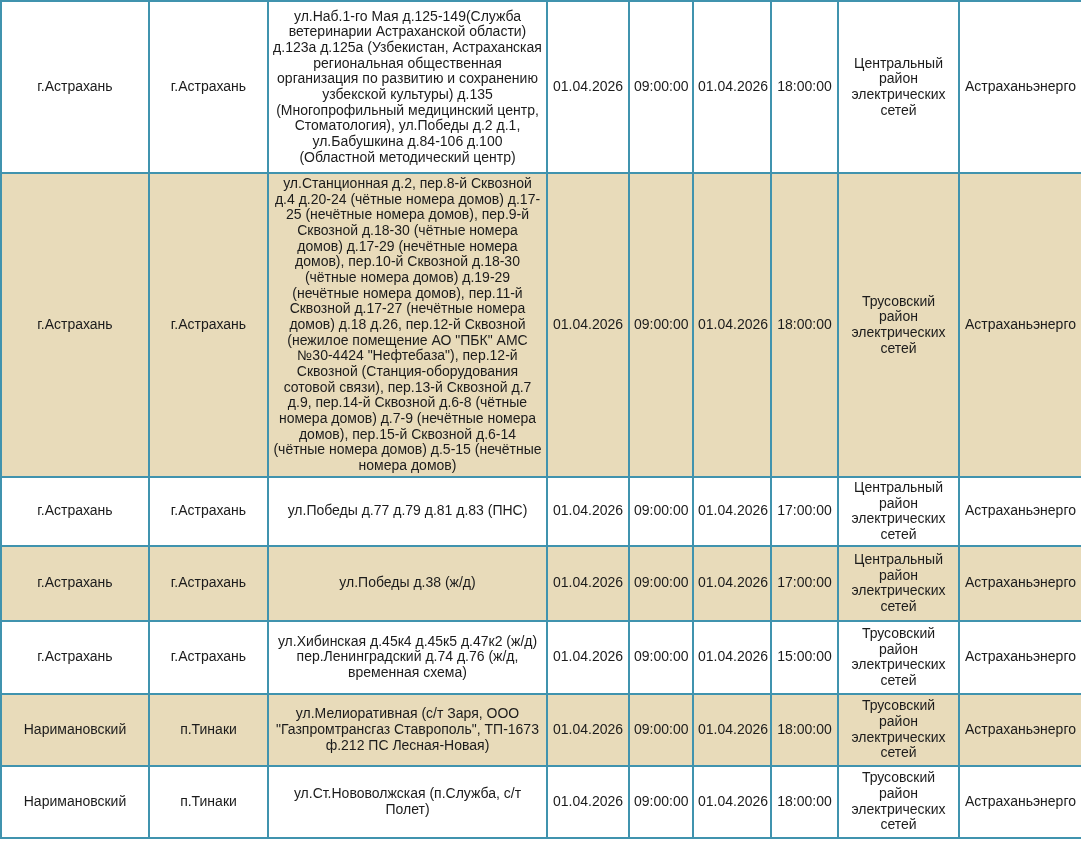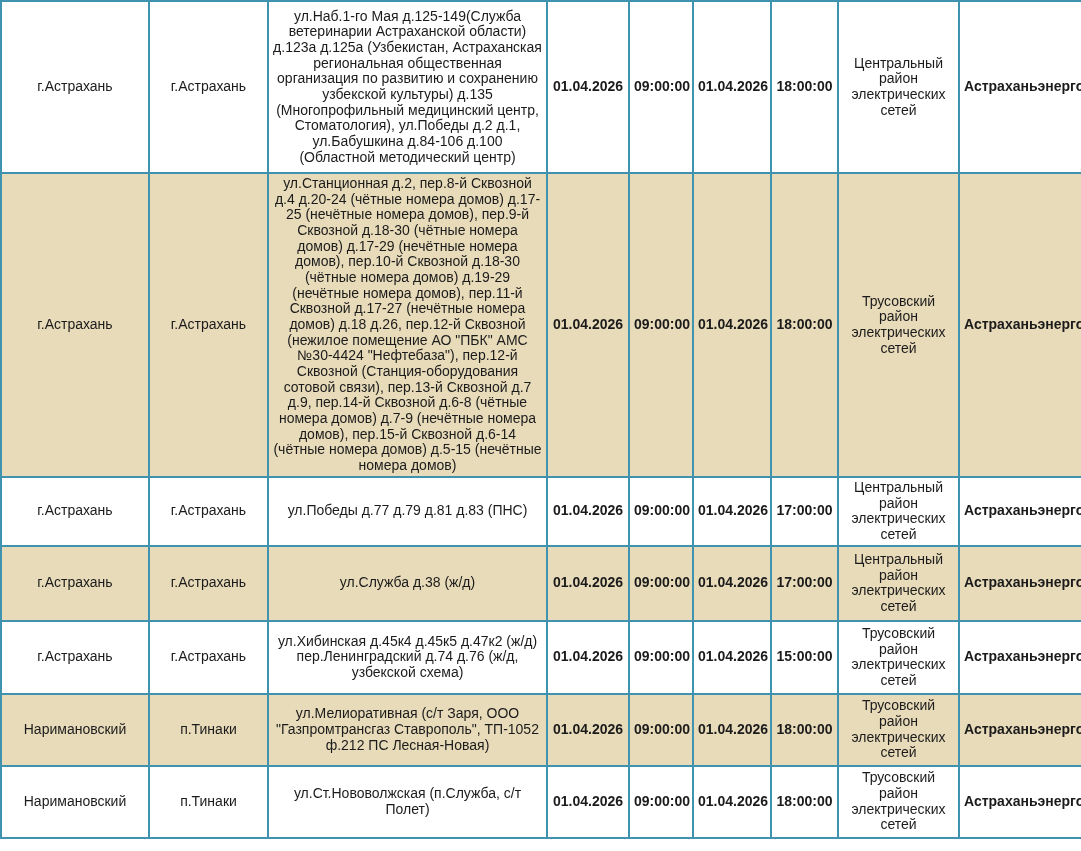--- a/index.html
+++ b/index.html
@@ -28,21 +28,21 @@
   }
   table.outage-table tr { background: #ffffff; }
   table.outage-table tr:nth-child(even) { background: #e8dbba; }
   table.outage-table tr:nth-child(1) { height: 172px; }
   table.outage-table tr:nth-child(2) { height: 297px; }
   table.outage-table tr:nth-child(3) { height: 69px; }
   table.outage-table tr:nth-child(4) { height: 75px; }
   table.outage-table tr:nth-child(5) { height: 73px; }
   table.outage-table tr:nth-child(6) { height: 72px; }
   table.outage-table tr:nth-child(7) { height: 72px; }
-  td.nowrap { white-space: nowrap; font-weight: bold; }
+  td.nowrap { white-space: nowrap; }
   col.c-district { width: 148px; }
   col.c-settlement { width: 119px; }
   col.c-addresses { width: 279px; }
   col.c-start-date { width: 82px; }
   col.c-start-time { width: 64px; }
   col.c-end-date { width: 78px; }
   col.c-end-time { width: 67px; }
   col.c-res { width: 121px; }
   col.c-company { width: 123px; }
 </style>
@@ -92,43 +92,43 @@
         <td class="nowrap">01.04.2026</td>
         <td class="nowrap">09:00:00</td>
         <td class="nowrap">01.04.2026</td>
         <td class="nowrap">17:00:00</td>
         <td>Центральный район электрических сетей</td>
         <td class="nowrap">Астраханьэнерго</td>
       </tr>
       <tr>
         <td>г.Астрахань</td>
         <td>г.Астрахань</td>
-        <td>ул.Служба д.38 (ж/д)</td>
+        <td>ул.Победы д.38 (ж/д)</td>
         <td class="nowrap">01.04.2026</td>
         <td class="nowrap">09:00:00</td>
         <td class="nowrap">01.04.2026</td>
         <td class="nowrap">17:00:00</td>
         <td>Центральный район электрических сетей</td>
         <td class="nowrap">Астраханьэнерго</td>
       </tr>
       <tr>
         <td>г.Астрахань</td>
         <td>г.Астрахань</td>
-        <td>ул.Хибинская д.45к4 д.45к5 д.47к2 (ж/д) пер.Ленинградский д.74 д.76 (ж/д, узбекской схема)</td>
+        <td>ул.Хибинская д.45к4 д.45к5 д.47к2 (ж/д) пер.Ленинградский д.74 д.76 (ж/д, временная схема)</td>
         <td class="nowrap">01.04.2026</td>
         <td class="nowrap">09:00:00</td>
         <td class="nowrap">01.04.2026</td>
         <td class="nowrap">15:00:00</td>
         <td>Трусовский район электрических сетей</td>
         <td class="nowrap">Астраханьэнерго</td>
       </tr>
       <tr>
         <td>Наримановский</td>
         <td>п.Тинаки</td>
-        <td>ул.Мелиоративная (с/т Заря, ООО "Газпромтрансгаз Ставрополь", ТП-1052 ф.212 ПС Лесная-Новая)</td>
+        <td>ул.Мелиоративная (с/т Заря, ООО "Газпромтрансгаз Ставрополь", ТП-1673 ф.212 ПС Лесная-Новая)</td>
         <td class="nowrap">01.04.2026</td>
         <td class="nowrap">09:00:00</td>
         <td class="nowrap">01.04.2026</td>
         <td class="nowrap">18:00:00</td>
         <td>Трусовский район электрических сетей</td>
         <td class="nowrap">Астраханьэнерго</td>
       </tr>
       <tr>
         <td>Наримановский</td>
         <td>п.Тинаки</td>

